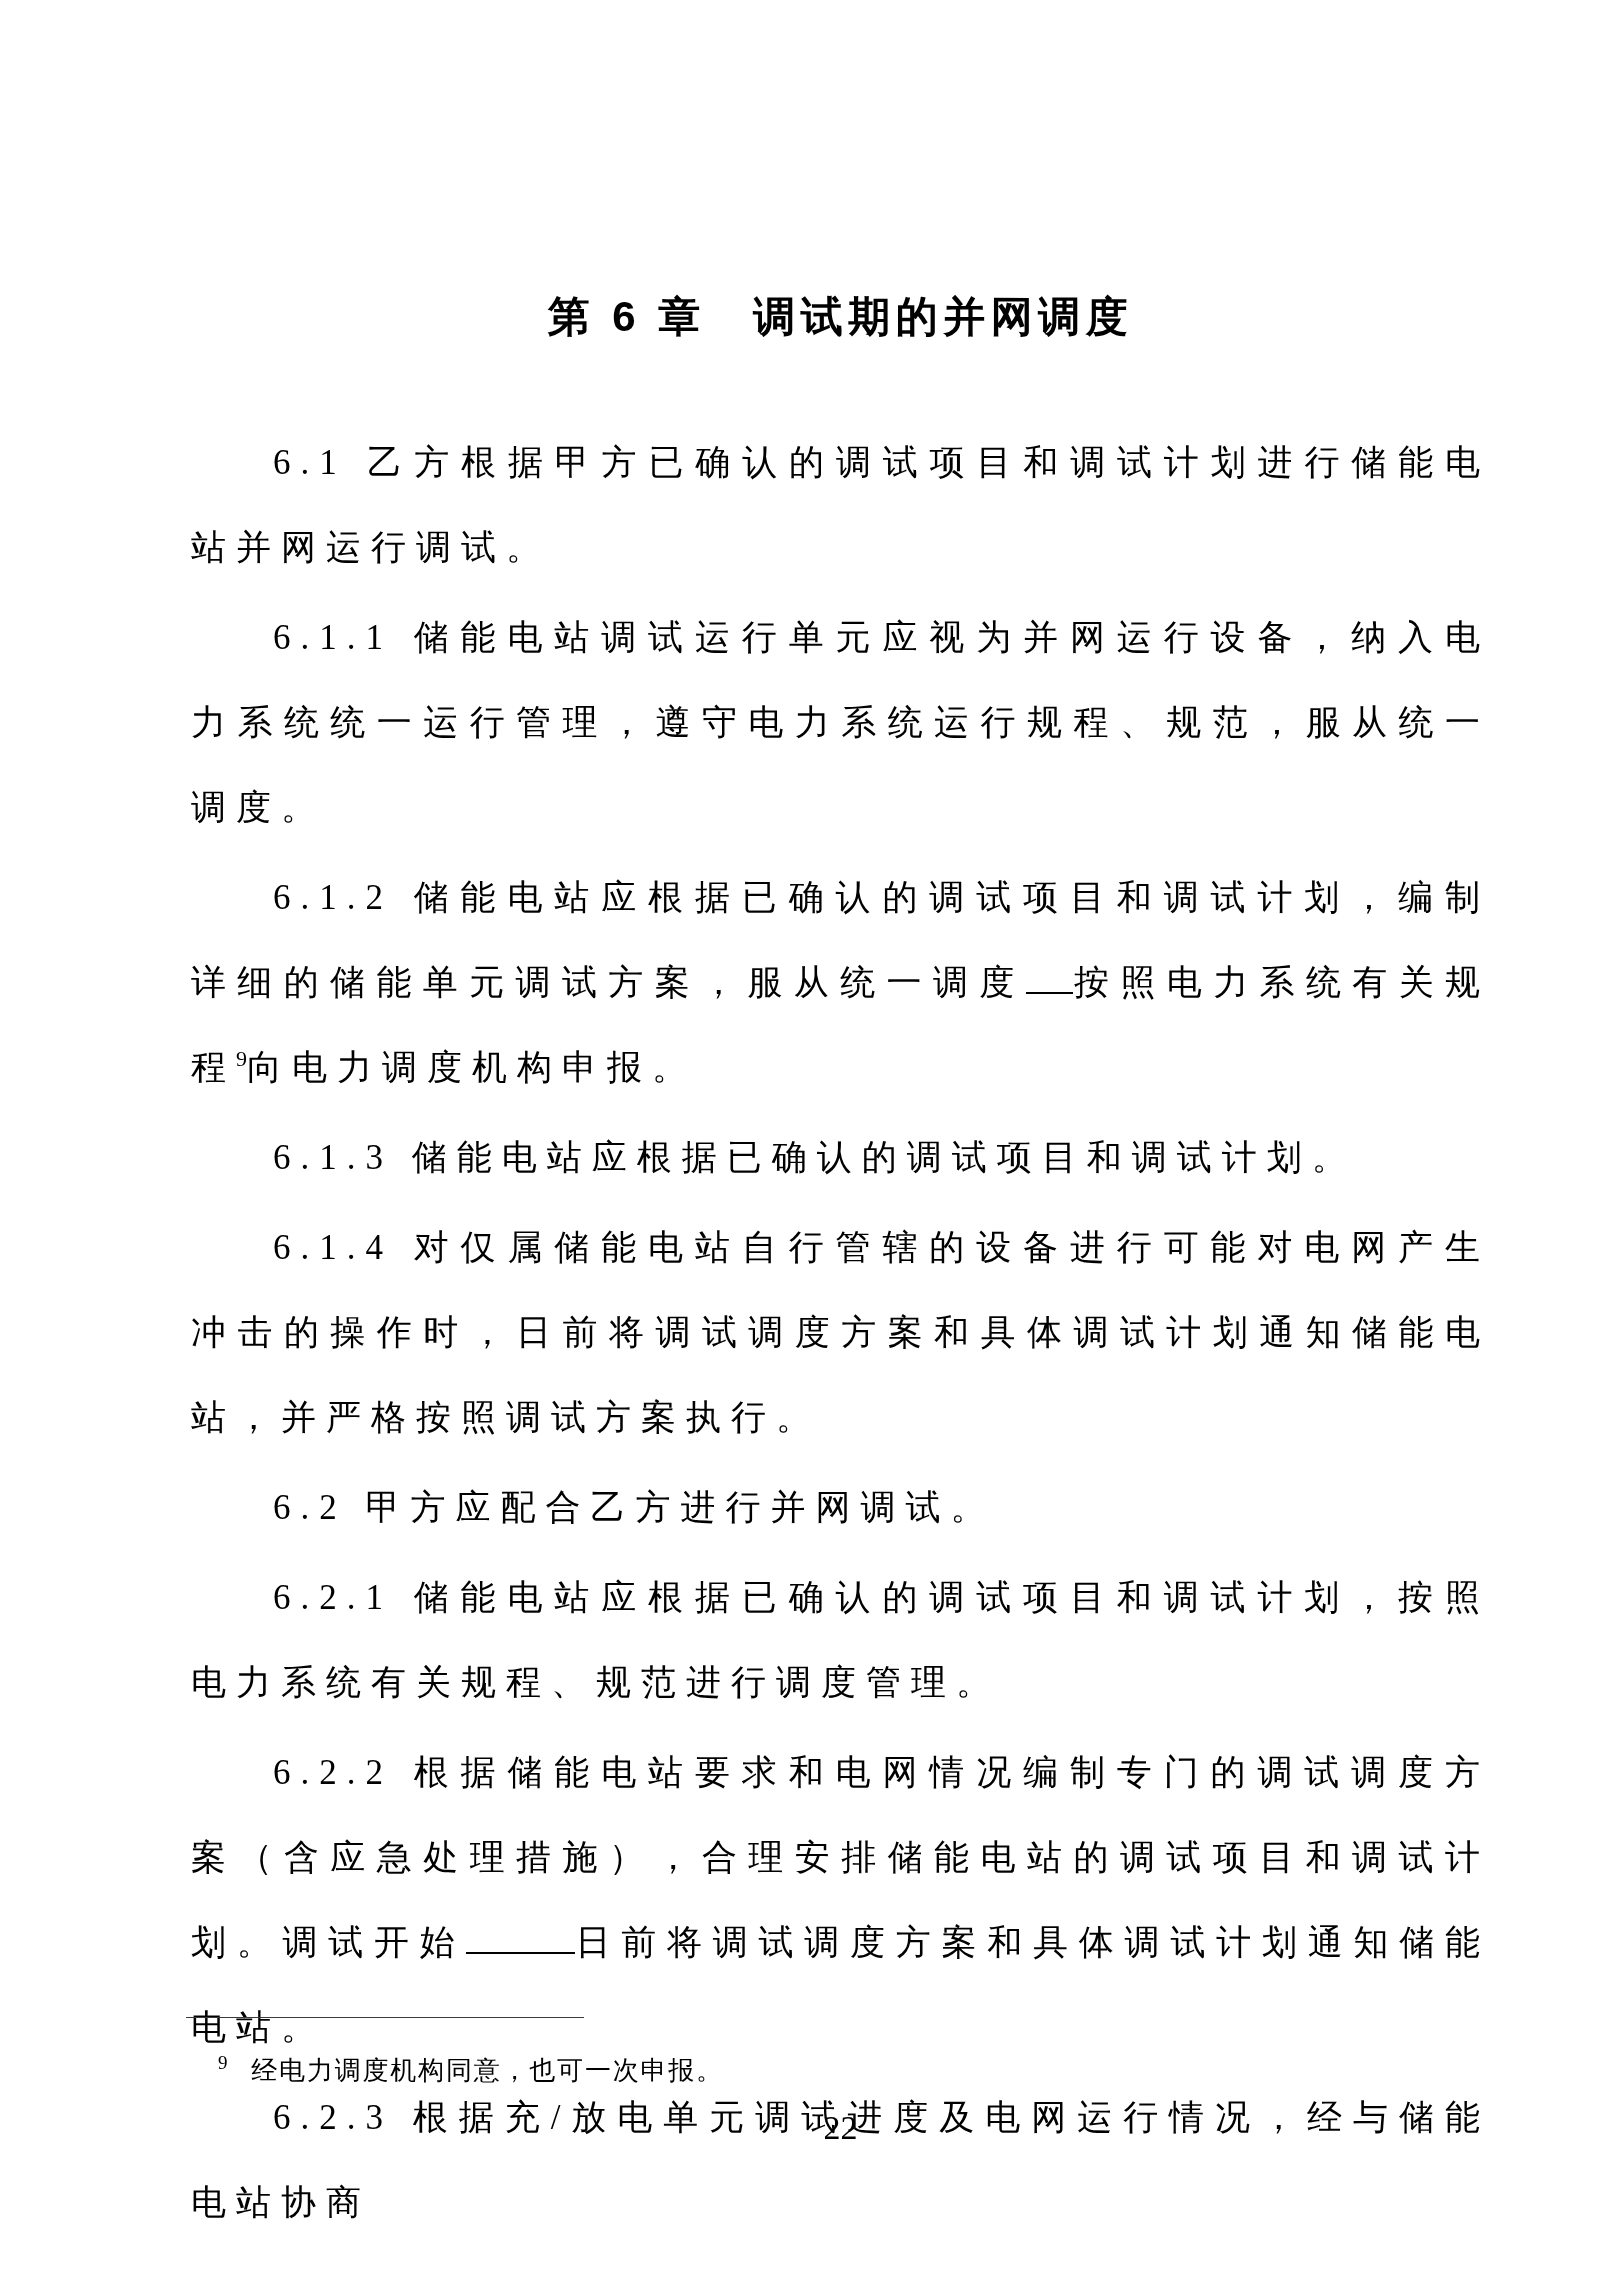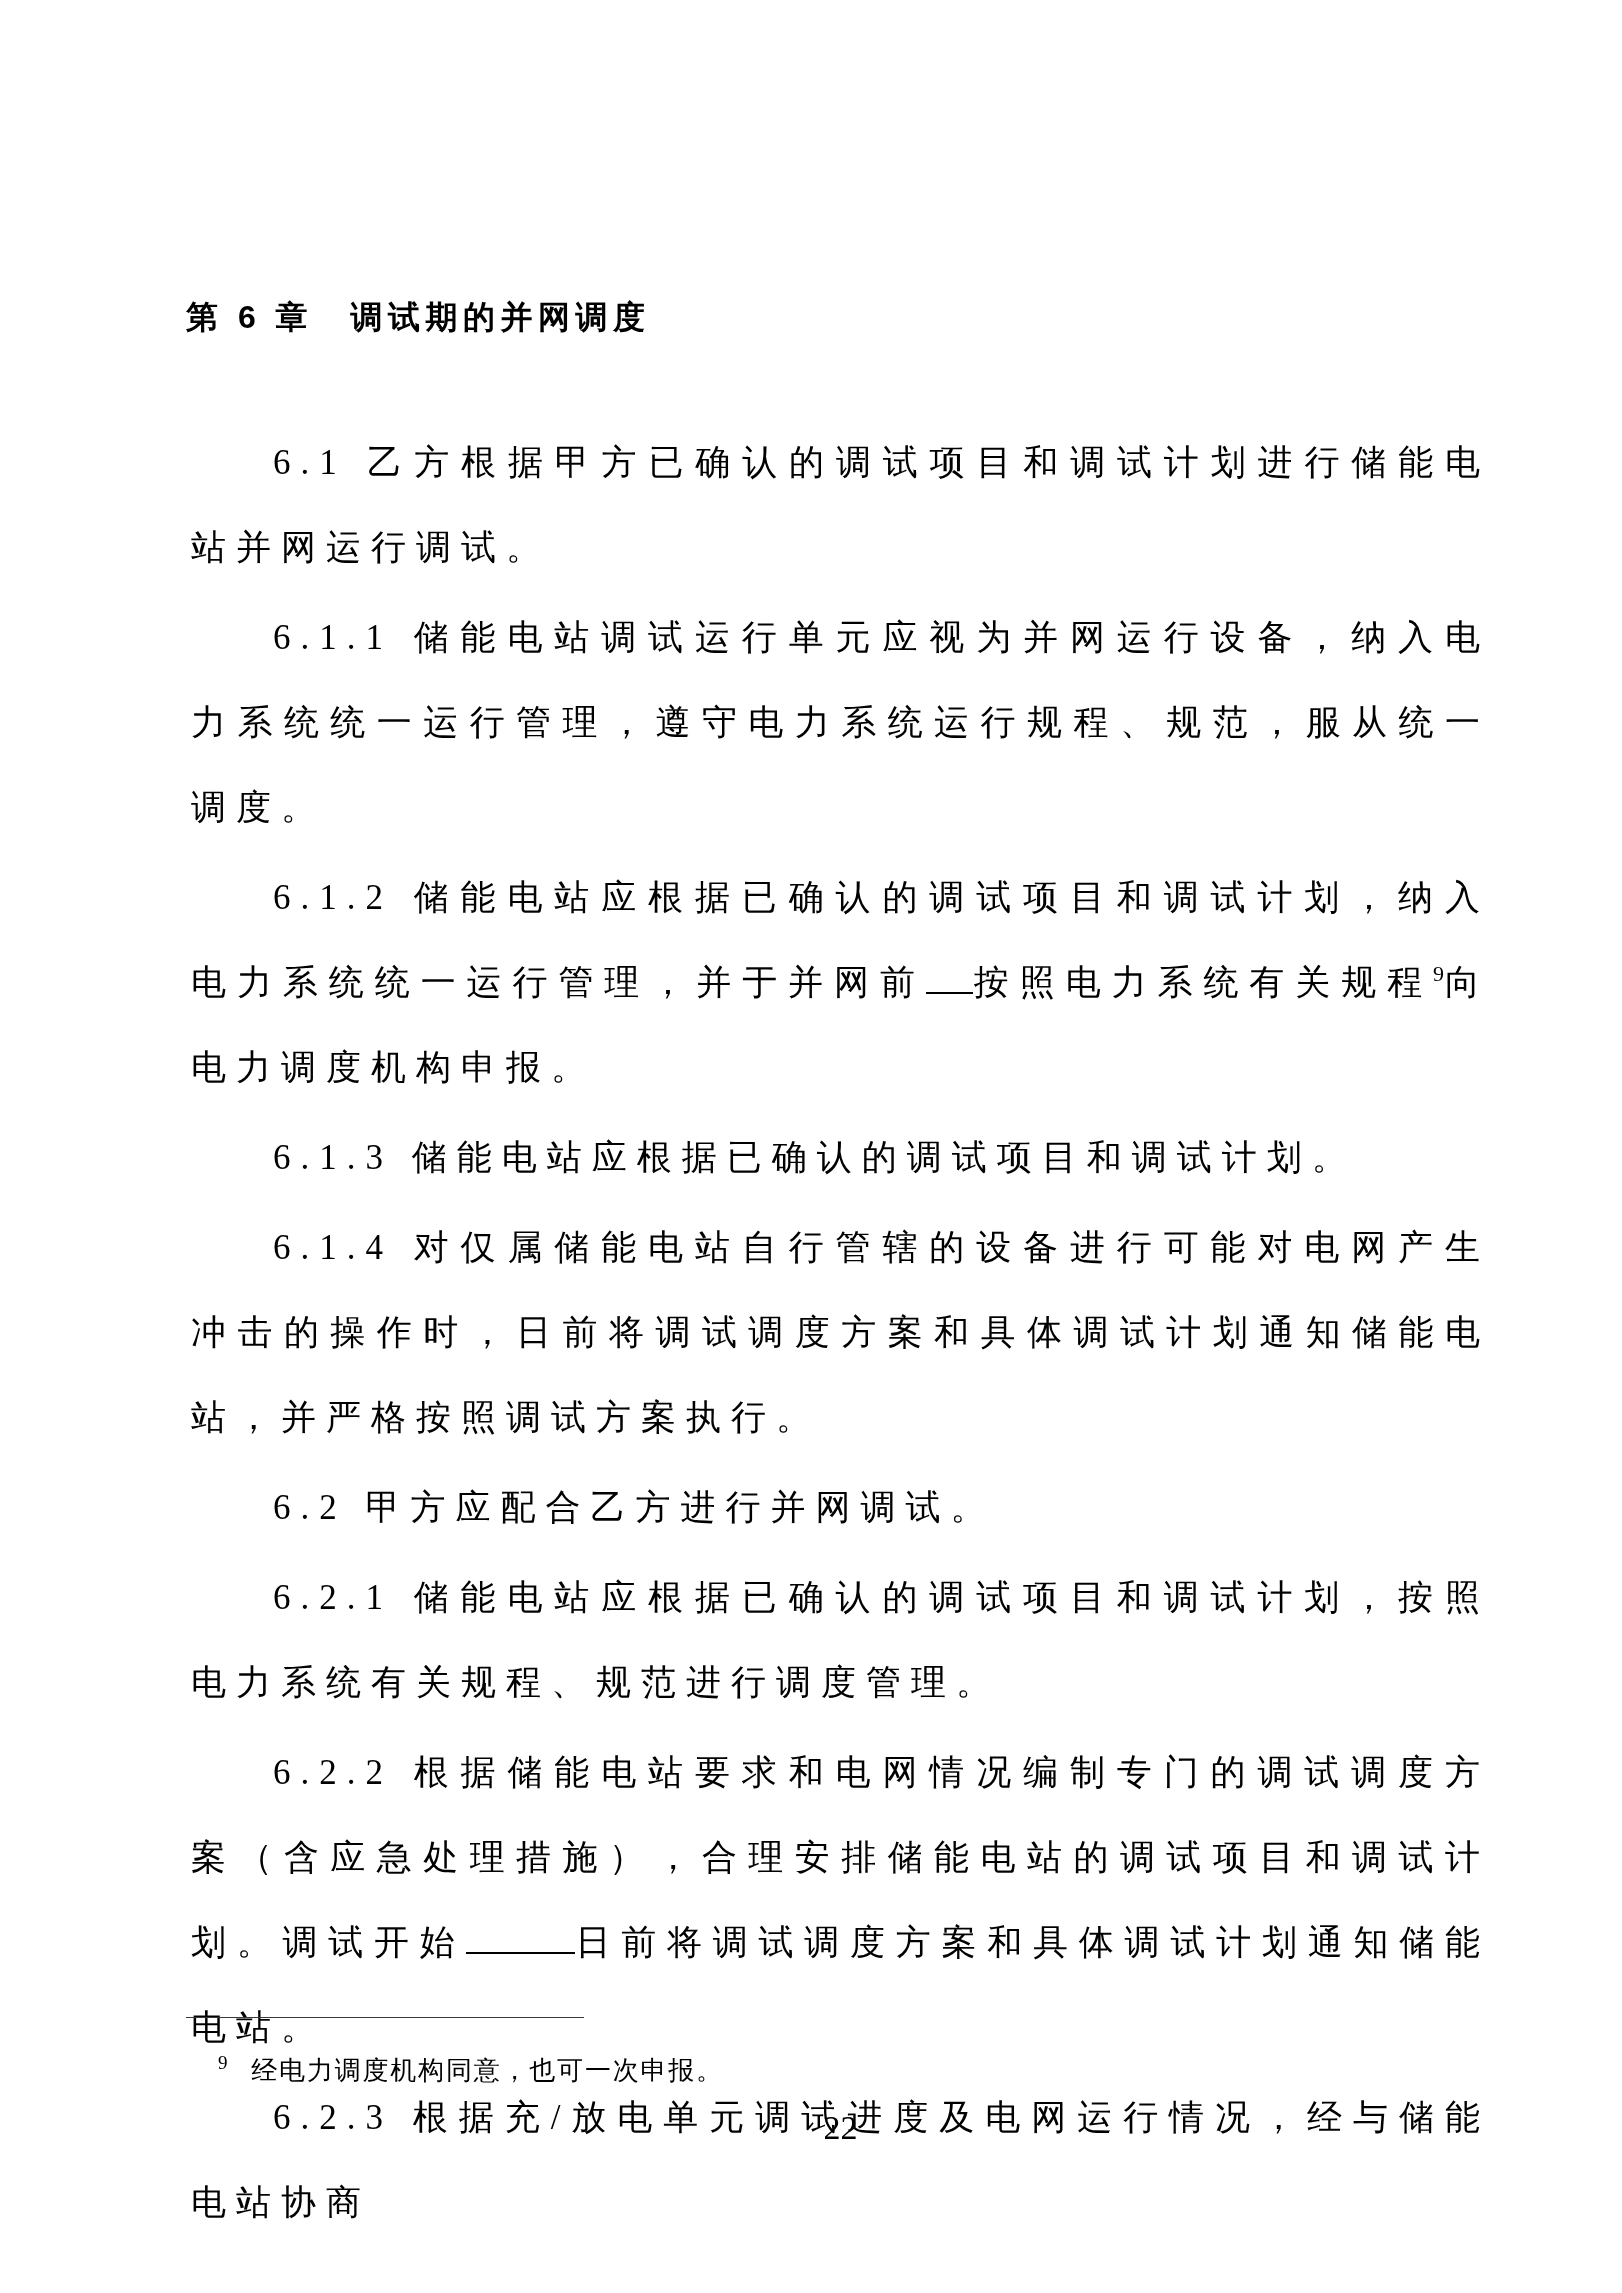--- a/index.html
+++ b/index.html
@@ -15,23 +15,24 @@
     background: #ffffff;
     color: #000000;
     overflow: hidden;
   }
   .chapter-title {
     position: absolute;
     top: 289px;
     left: 186px;
     width: 1309px;
     margin: 0;
+    text-align: center;
     font-family: "Liberation Sans", "DejaVu Sans", sans-serif;
     font-weight: 700;
-    font-size: 32px;
+    font-size: 42px;
     letter-spacing: 5.5px;
     line-height: 56px;
     white-space: pre;
   }
   .doc-body {
     position: absolute;
     top: 415px;
     left: 186px;
     width: 1309px;
     font-family: "Liberation Serif", "DejaVu Serif", serif;
@@ -104,21 +105,21 @@
 <div class="page">
 
   <h1 class="chapter-title">第 6 章　调试期的并网调度</h1>
 
   <div class="doc-body">
 
     <p>6.1 乙方根据甲方已确认的调试项目和调试计划进行储能电站并网运行调试。</p>
 
     <p>6.1.1 储能电站调试运行单元应视为并网运行设备，纳入电力系统统一运行管理，遵守电力系统运行规程、规范，服从统一调度。</p>
 
-    <p><span>6.1.2 储能电站应根据已确认的调试项目和调试计划，纳入电力系统统一运行管理，并于并网前</span><span class="blank blank-short"></span><span>按照电力系统有关规程</span><sup class="fn-ref">9</sup><span>向电力调度机构申报。</span></p>
+    <p><span>6.1.2 储能电站应根据已确认的调试项目和调试计划，编制详细的储能单元调试方案，服从统一调度</span><span class="blank blank-short"></span><span>按照电力系统有关规程</span><sup class="fn-ref">9</sup><span>向电力调度机构申报。</span></p>
 
     <p>6.1.3 储能电站应根据已确认的调试项目和调试计划。</p>
 
     <p>6.1.4 对仅属储能电站自行管辖的设备进行可能对电网产生冲击的操作时，日前将调试调度方案和具体调试计划通知储能电站，并严格按照调试方案执行。</p>
 
     <p>6.2 甲方应配合乙方进行并网调试。</p>
 
     <p>6.2.1 储能电站应根据已确认的调试项目和调试计划，按照电力系统有关规程、规范进行调度管理。</p>
 
     <p><span>6.2.2 根据储能电站要求和电网情况编制专门的调试调度方案（含应急处理措施），合理安排储能电站的调试项目和调试计划。调试开始</span><span class="blank blank-long"></span><span>日前将调试调度方案和具体调试计划通知储能电站。</span></p>

